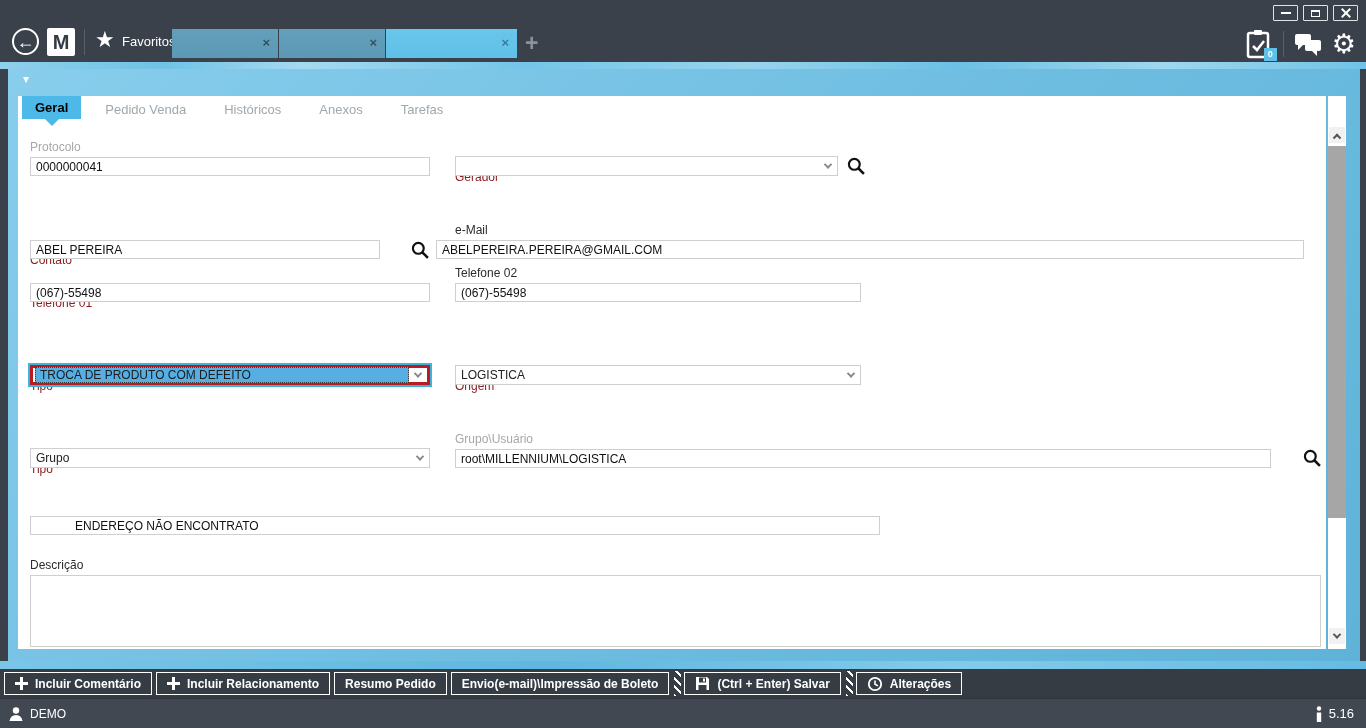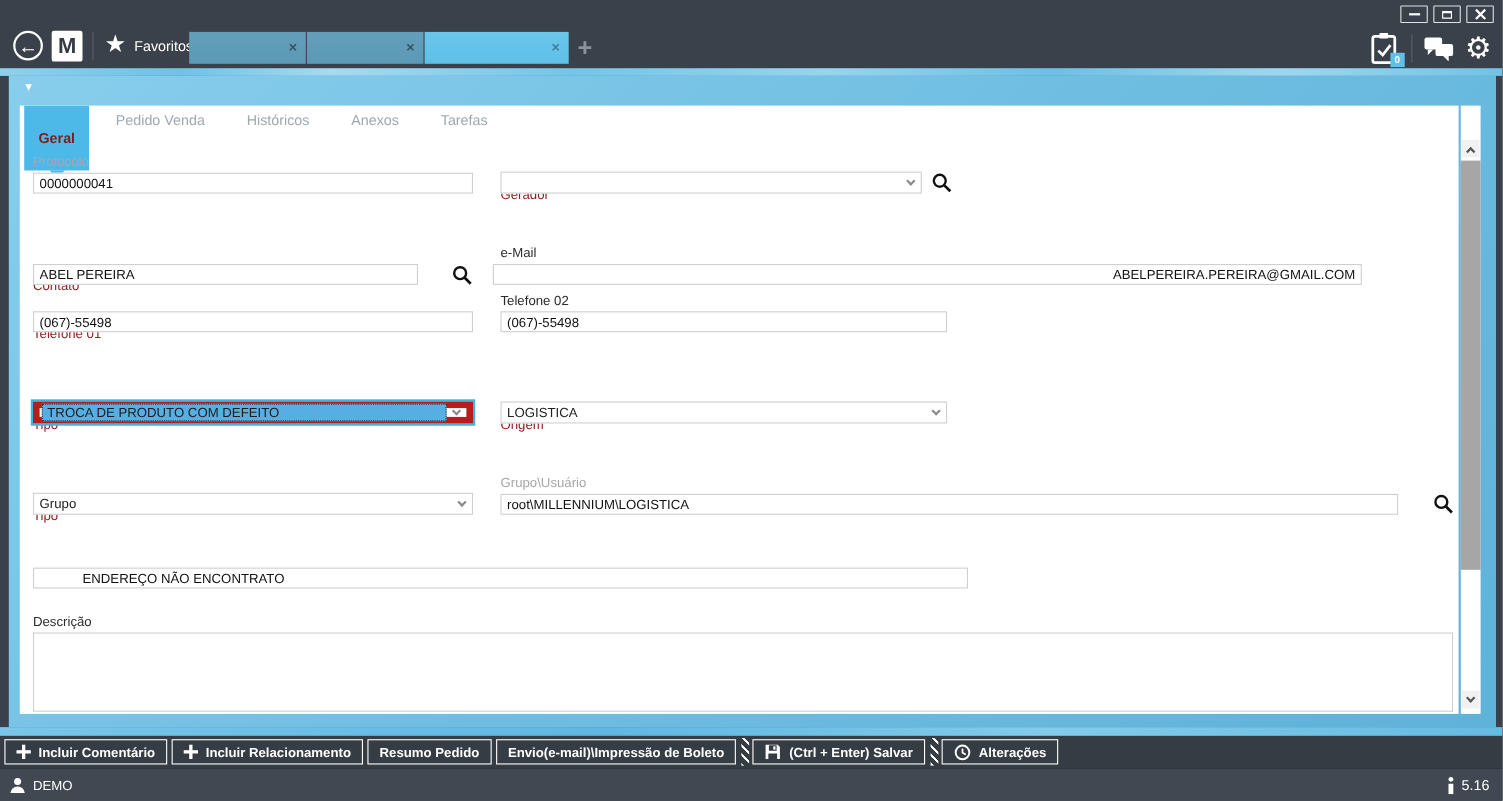--- a/index.html
+++ b/index.html
@@ -48,36 +48,36 @@
 
   
   .panel { position:absolute; left:8px; top:69px; width:1352px; height:592px;
     background:linear-gradient(135deg,#88cdec 0%,#6dbde1 55%,#5fb2d8 100%); }
   .panel-caret { position:absolute; left:15px; top:3px; color:#fff; font-size:12px; cursor:pointer; }
   .content { position:absolute; left:10px; top:27px; width:1308px; height:553px; background:#fff; overflow:hidden; }
 
   
   .ctabs { position:absolute; left:4px; top:0; display:flex; align-items:flex-start; }
   .ctab { font-size:13px; color:#9fa8ae; padding:6px 14px; cursor:pointer; position:relative; }
-  .ctab.active { background:#4cb9e8; color:#7f1d1d; font-weight:bold; padding:22px 13px; }
+  .ctab.active { background:#4cb9e8; color:#000000; font-weight:bold; padding:4px 13px; }
   .ctab.active::after { content:""; position:absolute; left:50%; bottom:-7px; margin-left:-7px; border-left:7px solid transparent; border-right:7px solid transparent; border-top:7px solid #4cb9e8; }
   .ctab + .ctab { margin-left:10px; }
 
   
   .lbl { position:absolute; font-size:12px; height:14px; white-space:nowrap; }
   .lbl.red { color:#8e2023;margin-top:30px; }
   .lbl.gray { color:#a7a7a7; }
   .lbl.dark { color:#2b2b2b; }
   .fld { position:absolute; height:19px; border:1px solid #cfcfcf; font-family:"Liberation Sans",sans-serif; font-size:12px; color:#111; padding:0 5px; background:#fff; outline:none; }
   textarea.fld { resize:none; padding:3px 5px; }
   .sel { position:absolute; height:20px; border:1px solid #cfcfcf; background:#fff; display:flex; align-items:center; cursor:pointer; }
   .sel-text { flex:1; font-size:12px; color:#222; padding-left:5px; white-space:nowrap; overflow:hidden; }
   .chev { width:18px; height:100%; display:flex; align-items:center; justify-content:center; }
   .chev i { width:6px; height:6px; border-right:2px solid #8a8a8a; border-bottom:2px solid #8a8a8a; transform:rotate(45deg) translate(-1px,-1px); }
-  .sel.focused { border:6px solid #b91c1c; box-shadow:0 0 0 2px #3fb2e0; }
+  .sel.focused { border:3px solid #b91c1c; box-shadow:0 0 0 2px #3fb2e0; }
   .sel.focused .sel-text { background:#57aee3; color:#1d1d1d; height:16px; line-height:16px; margin-left:2px; outline:1px dotted #3a3a3a; outline-offset:-1px; }
   .mag { position:absolute; width:20px; height:20px; cursor:pointer; }
 
   
   .sb { position:absolute; right:14px; top:27px; width:18px; height:553px; background:#fff; }
   .sb-btn { position:absolute; left:1px; width:16px; height:16px; background:#f1f1f1; display:flex; align-items:center; justify-content:center; cursor:pointer; }
   .sb-up { top:31px; } .sb-down { bottom:5px; }
   .sb-btn i { width:6px; height:6px; border-right:2px solid #555; border-bottom:2px solid #555; }
   .sb-up i { transform:rotate(-135deg) translate(-2px,-2px); }
   .sb-down i { transform:rotate(45deg) translate(-1px,-1px); }
@@ -190,21 +190,21 @@
         <line x1="15" y1="15" x2="21.5" y2="21.5" stroke="#111" stroke-width="3"></line>
       </svg>
 
       <div class="lbl red" style="left:12px; top:127px;">Contato</div>
       <input class="fld" style="left: 12px; top: 144px; width: 350px;" value="ABEL PEREIRA">
       <svg class="mag" style="left:392px; top:144px;" viewBox="0 0 24 24">
         <circle cx="10" cy="10" r="6.5" fill="none" stroke="#111" stroke-width="2.6"></circle>
         <line x1="15" y1="15" x2="21.5" y2="21.5" stroke="#111" stroke-width="3"></line>
       </svg>
       <div class="lbl dark" style="left:437px; top:127px;">e-Mail</div>
-      <input class="fld" style="left: 430px; top: 144px; width: 790px; text-align: right;" value="ABELPEREIRA.PEREIRA@GMAIL.COM">
+      <input class="fld" style="left: 418px; top: 144px; width: 868px;" value="ABELPEREIRA.PEREIRA@GMAIL.COM">
 
       <div class="lbl red" style="left:12px; top:170px;">Telefone 01</div>
       <input class="fld" style="left: 12px; top: 187px; width: 400px;" value="(067)-55498">
       <div class="lbl dark" style="left:437px; top:170px;">Telefone 02</div>
       <input class="fld" style="left: 437px; top: 187px; width: 406px;" value="(067)-55498">
 
       <div class="lbl red" style="left:12px; top:253px;">Tipo</div>
       <div class="sel focused" style="left:12px; top:269px; width:400px;">
         <span class="sel-text">TROCA DE PRODUTO COM DEFEITO</span>
         <span class="chev">

